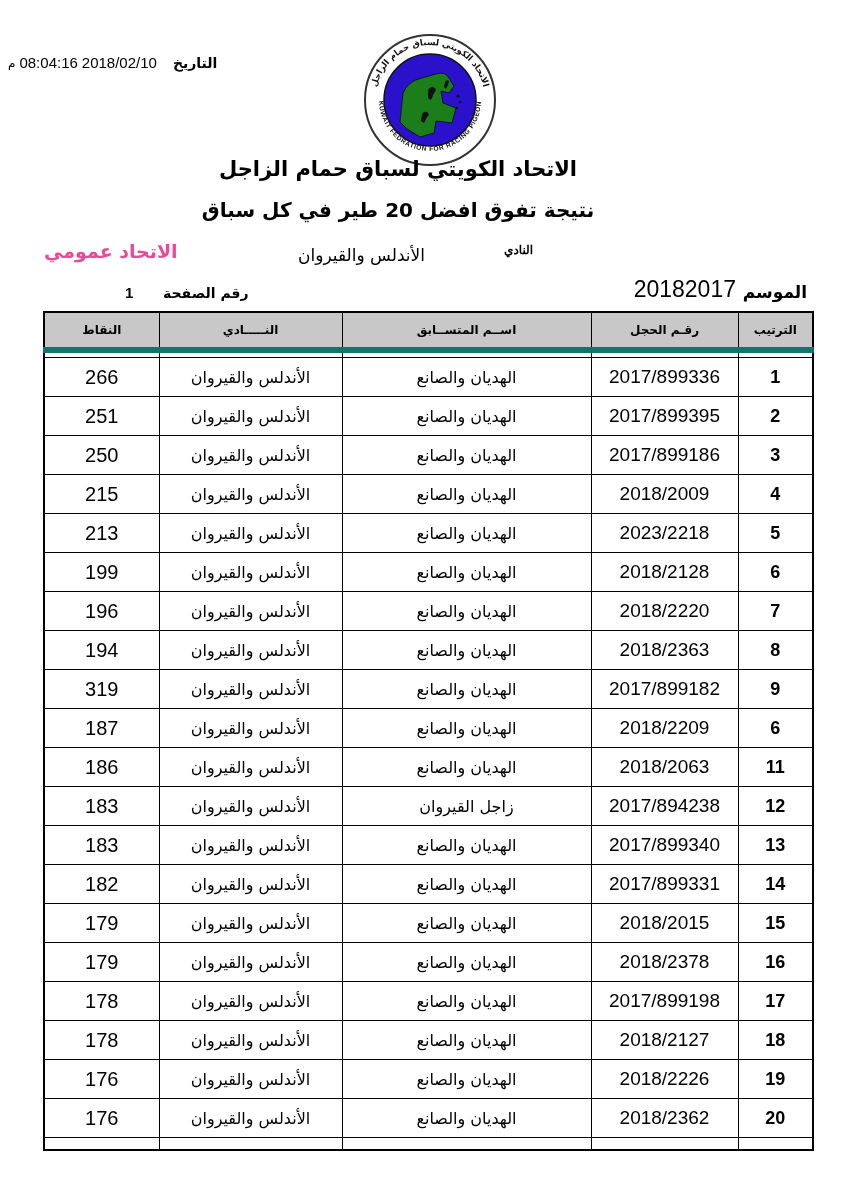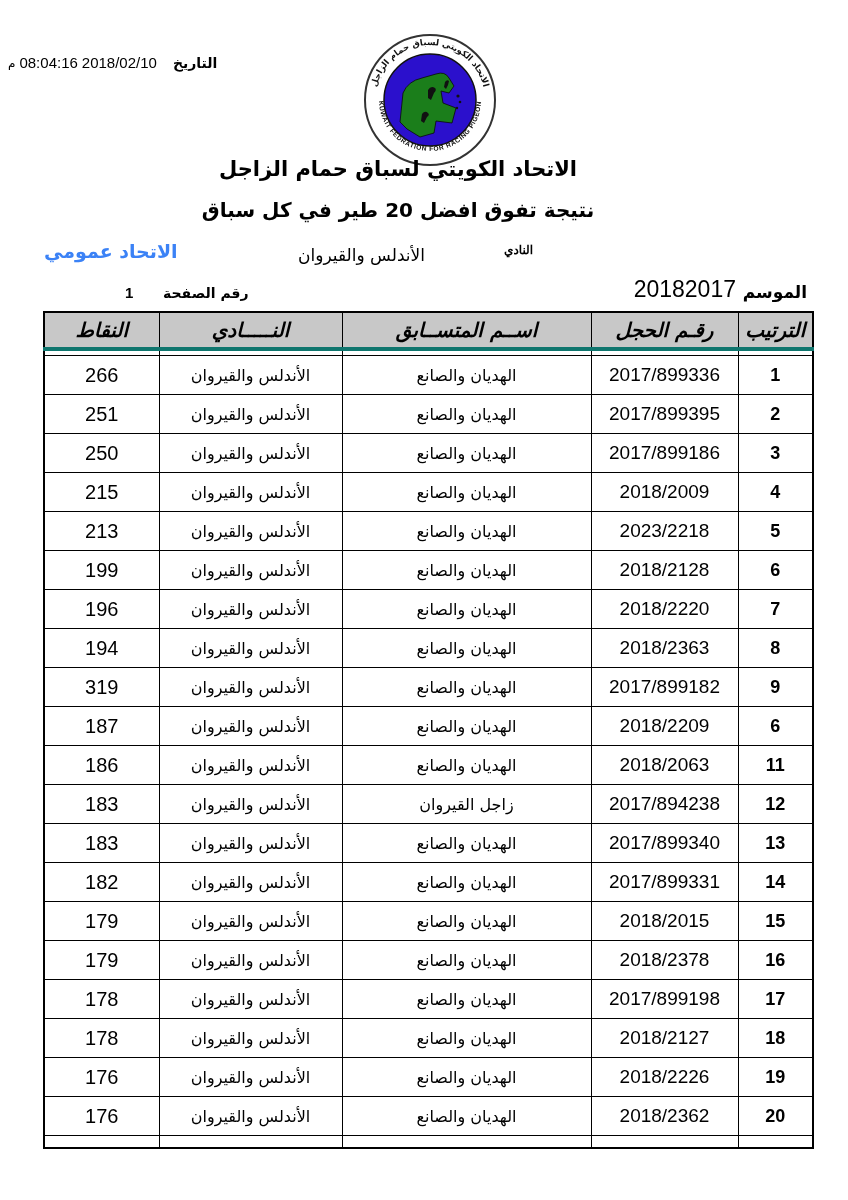--- a/index.html
+++ b/index.html
@@ -30,46 +30,45 @@
     direction:rtl;
   }
   .title-result{
     position:absolute;top:198px;left:-26px;width:848px;
     text-align:center;font-weight:bold;font-size:20px;
     direction:rtl;
   }
   
   .club-label{position:absolute;top:243px;left:504px;font-weight:bold;font-size:12px;direction:rtl;font-family:Liberation Serif, serif;}
   .club-value{position:absolute;top:245px;left:298px;font-size:17px;direction:rtl;}
-  .union-note{position:absolute;top:240px;left:44px;font-weight:bold;font-size:19px;color:#3b82f6;direction:rtl;}
+  .union-note{position:absolute;top:240px;left:44px;font-weight:bold;font-size:19px;color:#ec4899;direction:rtl;}
   .season-label{position:absolute;top:282px;right:41px;font-weight:bold;font-size:17px;direction:rtl;}
   .season-value{position:absolute;top:276px;right:112px;font-size:23px;}
   .page-label{position:absolute;top:285px;left:163px;font-weight:bold;font-size:14px;direction:rtl;}
   .page-value{position:absolute;top:284px;left:125px;font-weight:bold;font-size:15px;}
   
   .results{
     position:absolute;top:311px;left:43px;width:769px;
     border-collapse:collapse;
     direction:rtl;
     table-layout:fixed;
   }
   .results th,.results td{
     border:1px solid #000;
     text-align:center;vertical-align:middle;
     padding:0;
     overflow:hidden;white-space:nowrap;
   }
   .results{border:2px solid #000;}
   .results thead th{
     background:#c8c8c8;
-    font-weight:bold;font-size:20px;
+    font-weight:bold;font-size:12px;
     height:34px;
-    border-bottom:4px solid #0f766e;
+    border-bottom:6px solid #0f766e;
     border-top:2px solid #000;
-    font-style:italic;
   }
   .results tr.spacer td{height:4px;background:#fff;border-top:1px solid #000;border-bottom:1px solid #000;}
   .results tr.spacer-bottom td{height:11px;background:#fff;border-top:1px solid #000;border-bottom:2px solid #000;}
   .results tbody td{height:38px;font-size:16px;}
   .results td.cell-rank{font-weight:bold;font-size:18px;font-family:"Liberation Sans","DejaVu Sans",sans-serif;}
   .results td.cell-ring{font-size:19px;direction:ltr;font-family:"Liberation Sans","DejaVu Sans",sans-serif;}
   .results td.cell-points{font-size:20px;font-family:"Liberation Sans","DejaVu Sans",sans-serif;}
   .results td.cell-competitor,.results td.cell-club{font-size:16px;}
   .latin{font-family:"Liberation Sans","DejaVu Sans",sans-serif;}
 </style>

